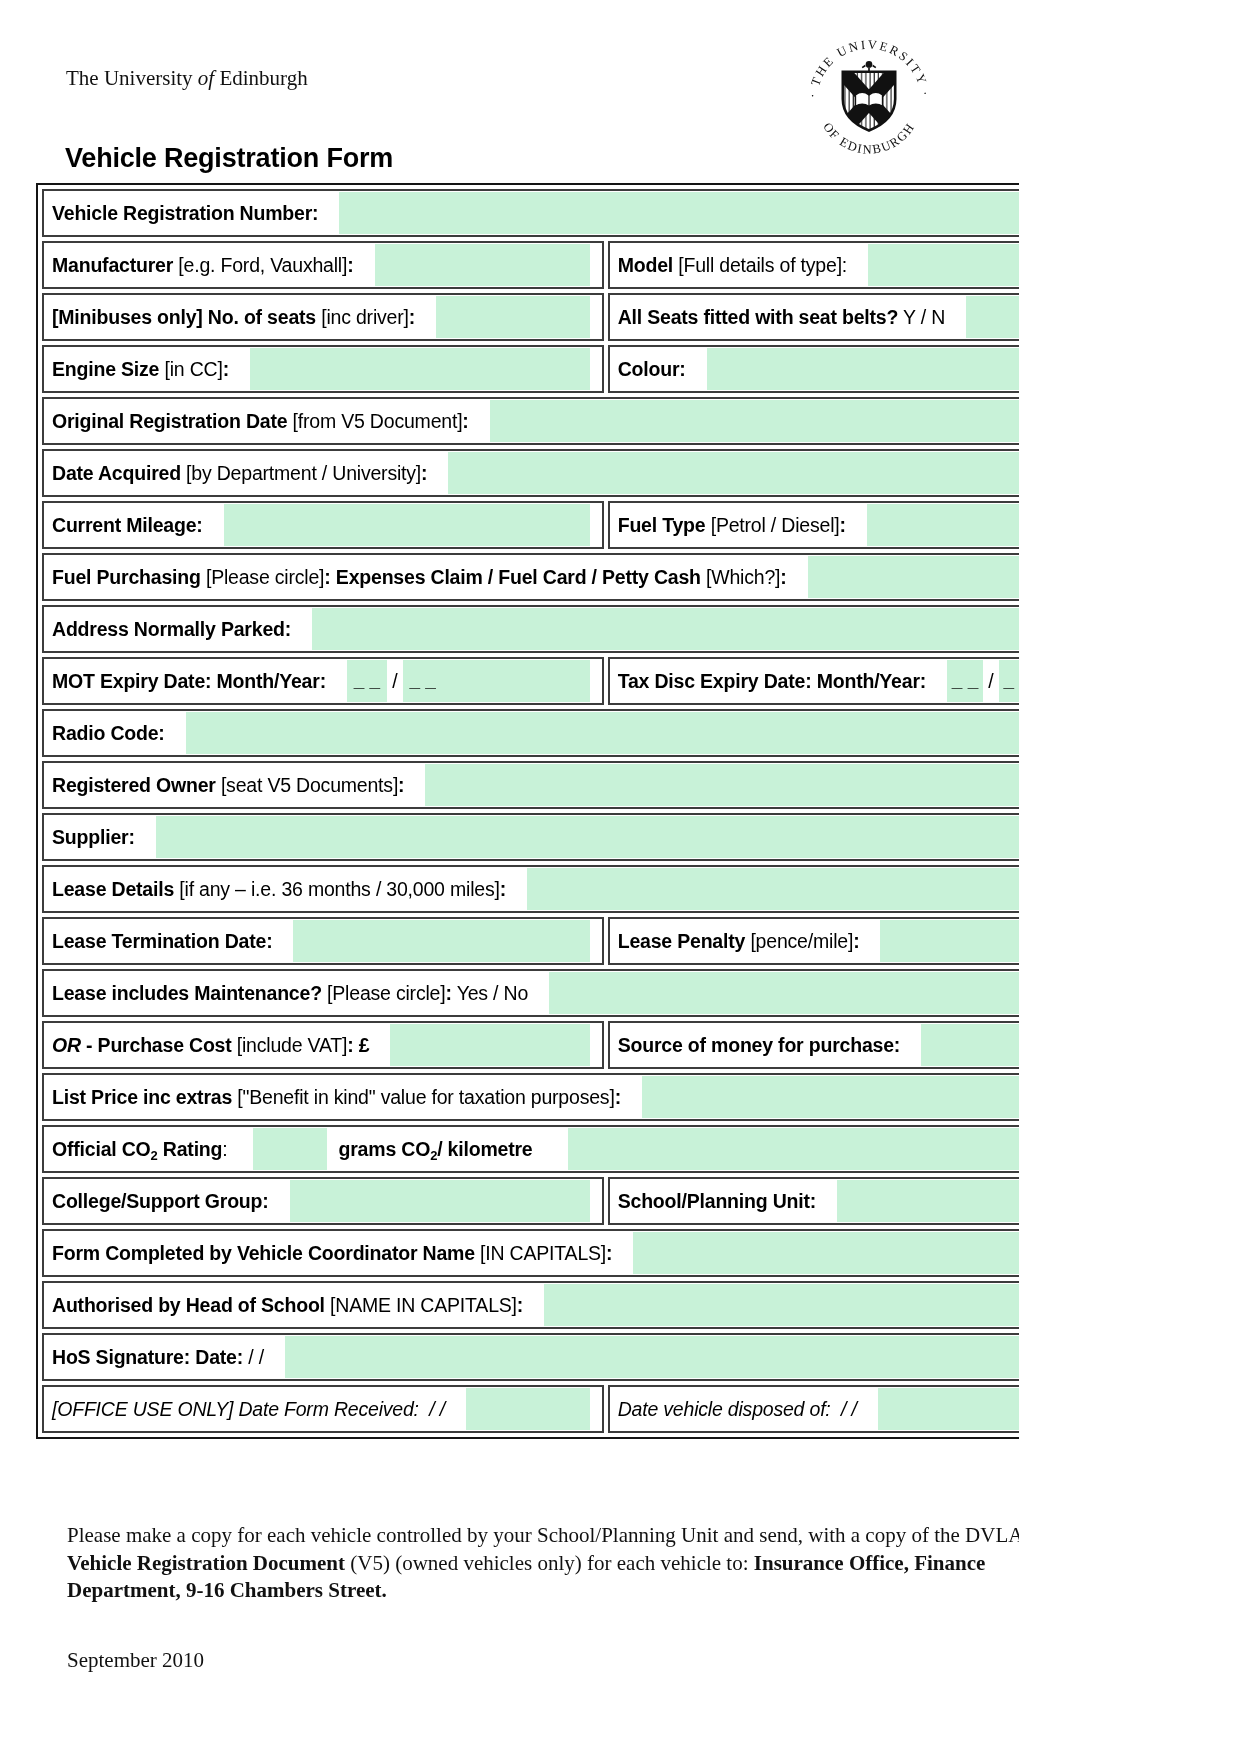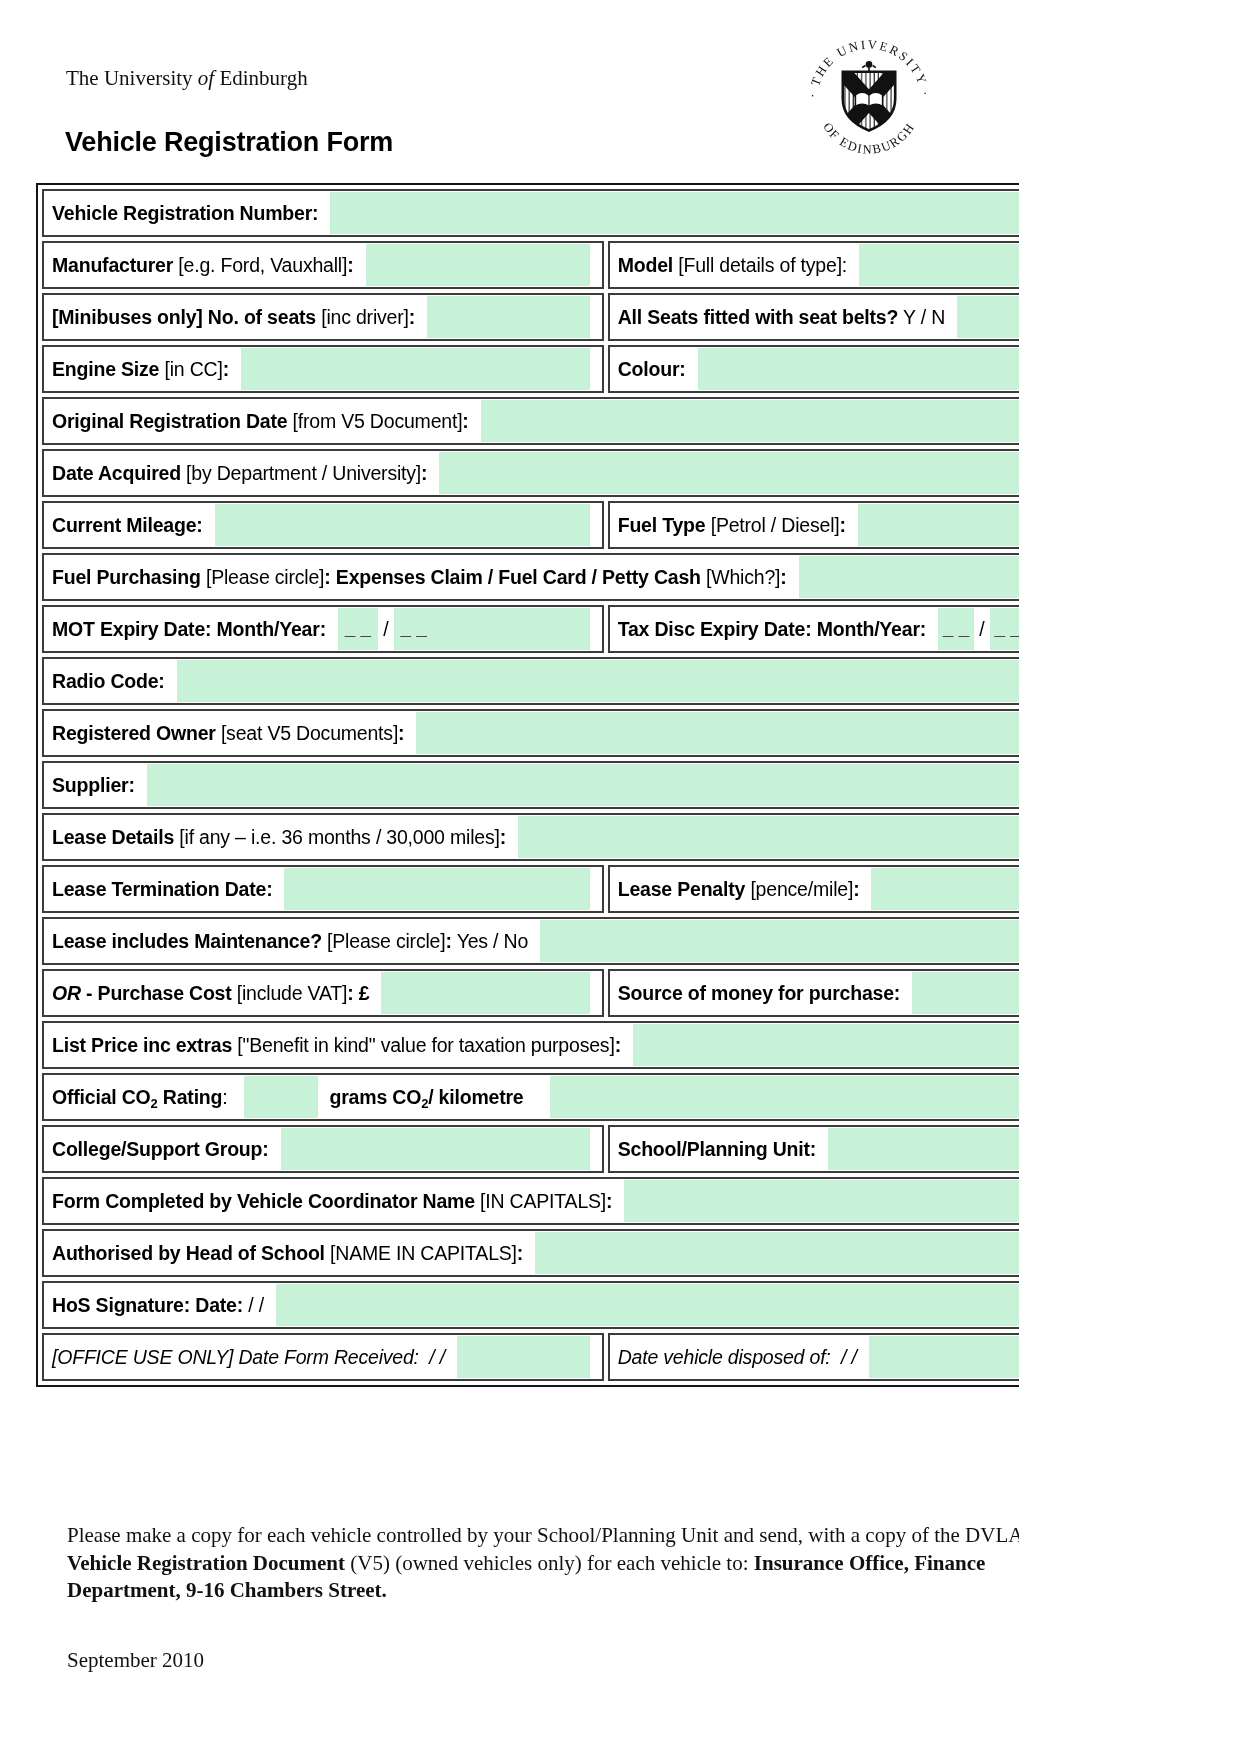--- a/index.html
+++ b/index.html
@@ -10,21 +10,21 @@
   
   .masthead{
     position:absolute;left:66px;top:66px;
     font-family:"Liberation Serif",serif;font-size:21px;color:#111;
   }
   .masthead .of{font-style:italic;}
   .crest{position:absolute;top:32px;right:86px;width:128px;height:132px;}
   .crest text{font-family:"Liberation Serif",serif;fill:#111;}
   
   .page-title{
-    position:absolute;left:65px;top:127px;
+    position:absolute;left:65px;top:143px;
     font-size:27px;font-weight:bold;letter-spacing:-0.2px;
   }
   
   table.form{
     position:absolute;left:36px;top:183px;width:1167px;
     border-collapse:separate;border-spacing:4px;
     border:2px solid #141414;background:#fff;table-layout:fixed;
   }
   td{
     border:2px solid #3c3c3c;background:#fff;
@@ -33,21 +33,21 @@
   .cellwrap{display:flex;align-items:stretch;height:44px;}
   .seg{
     display:flex;align-items:center;flex:0 0 auto;
     font-size:19.5px;letter-spacing:-0.2px;white-space:pre;
   }
   .seg.b{font-weight:bold;}
   .seg.i{font-style:italic;}
   .seg.sub{font-size:13px;transform:translateY(6px);}
   .field{
     background:var(--green,#c8f2d8);flex:0 0 auto;
-    align-self:stretch;margin:1px 0 1px 12px;
+    align-self:stretch;margin:1px 0 1px 21px;
   }
   .field.grow{flex:1 1 auto;}
   .field.ftext{
     display:flex;align-items:center;justify-content:center;
     font-size:19px;font-weight:bold;white-space:pre;
   }
   .gapp{flex:0 0 auto;align-self:stretch;background:#fff;}
   
   .footer-note{
     position:absolute;left:67px;top:1522px;width:1000px;
@@ -210,20 +210,28 @@
               <span class="seg"> [Please circle]</span>
               <span class="seg b">: </span>
               <span class="seg b">Expenses Claim / Fuel Card / Petty Cash</span>
               <span class="seg"> [Which?]</span>
               <span class="seg b">:</span>
               <div class="field grow"></div>
             </div>
           </td>
         </tr>
         <tr>
+          <td colspan="2">
+            <div class="cellwrap">
+              <span class="seg b">Address Normally Parked:</span>
+              <div class="field grow"></div>
+            </div>
+          </td>
+        </tr>
+        <tr>
           <td>
             <div class="cellwrap">
               <span class="seg b">MOT Expiry Date: Month/Year:</span>
               <div class="field ftext" style="width: 40px;">_ _</div>
               <span class="seg"> / </span>
               <div class="field ftext" style="width: 40px; margin-left: 0px;">_ _</div>
               <div class="field grow" style="margin-left: 0px;"></div>
             </div>
           </td>
           <td>

